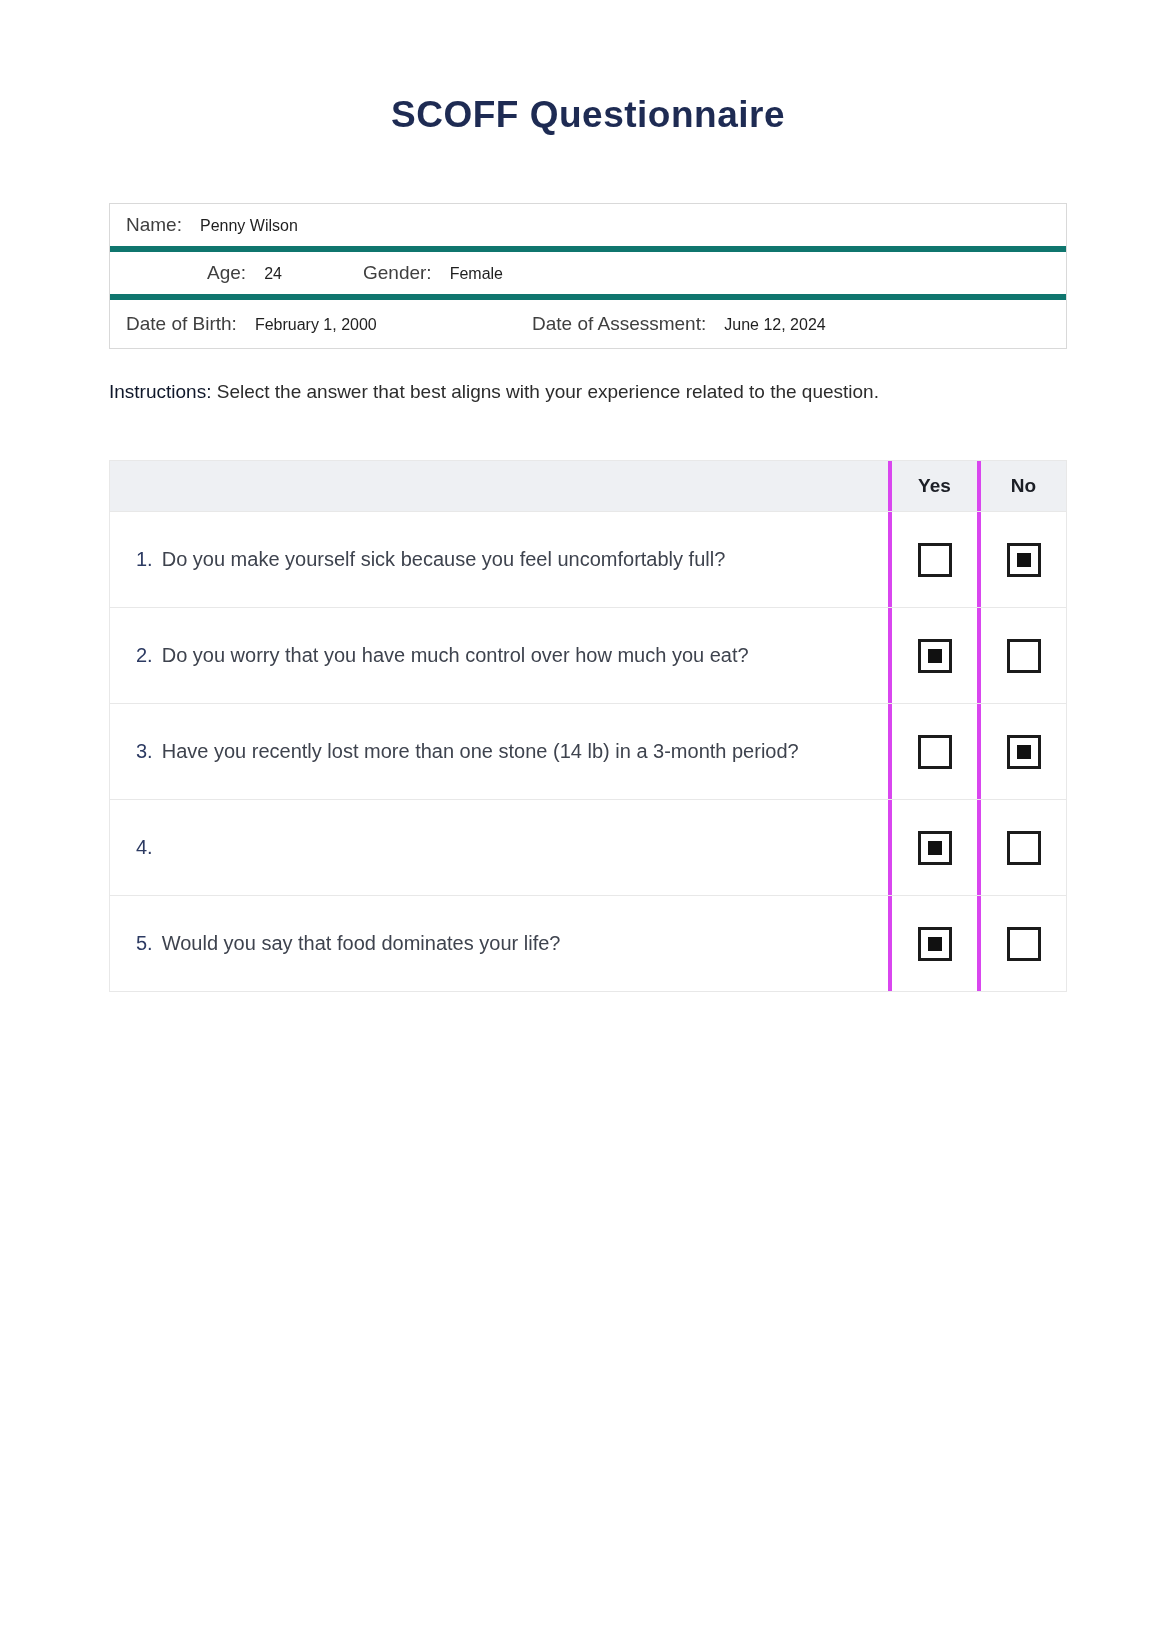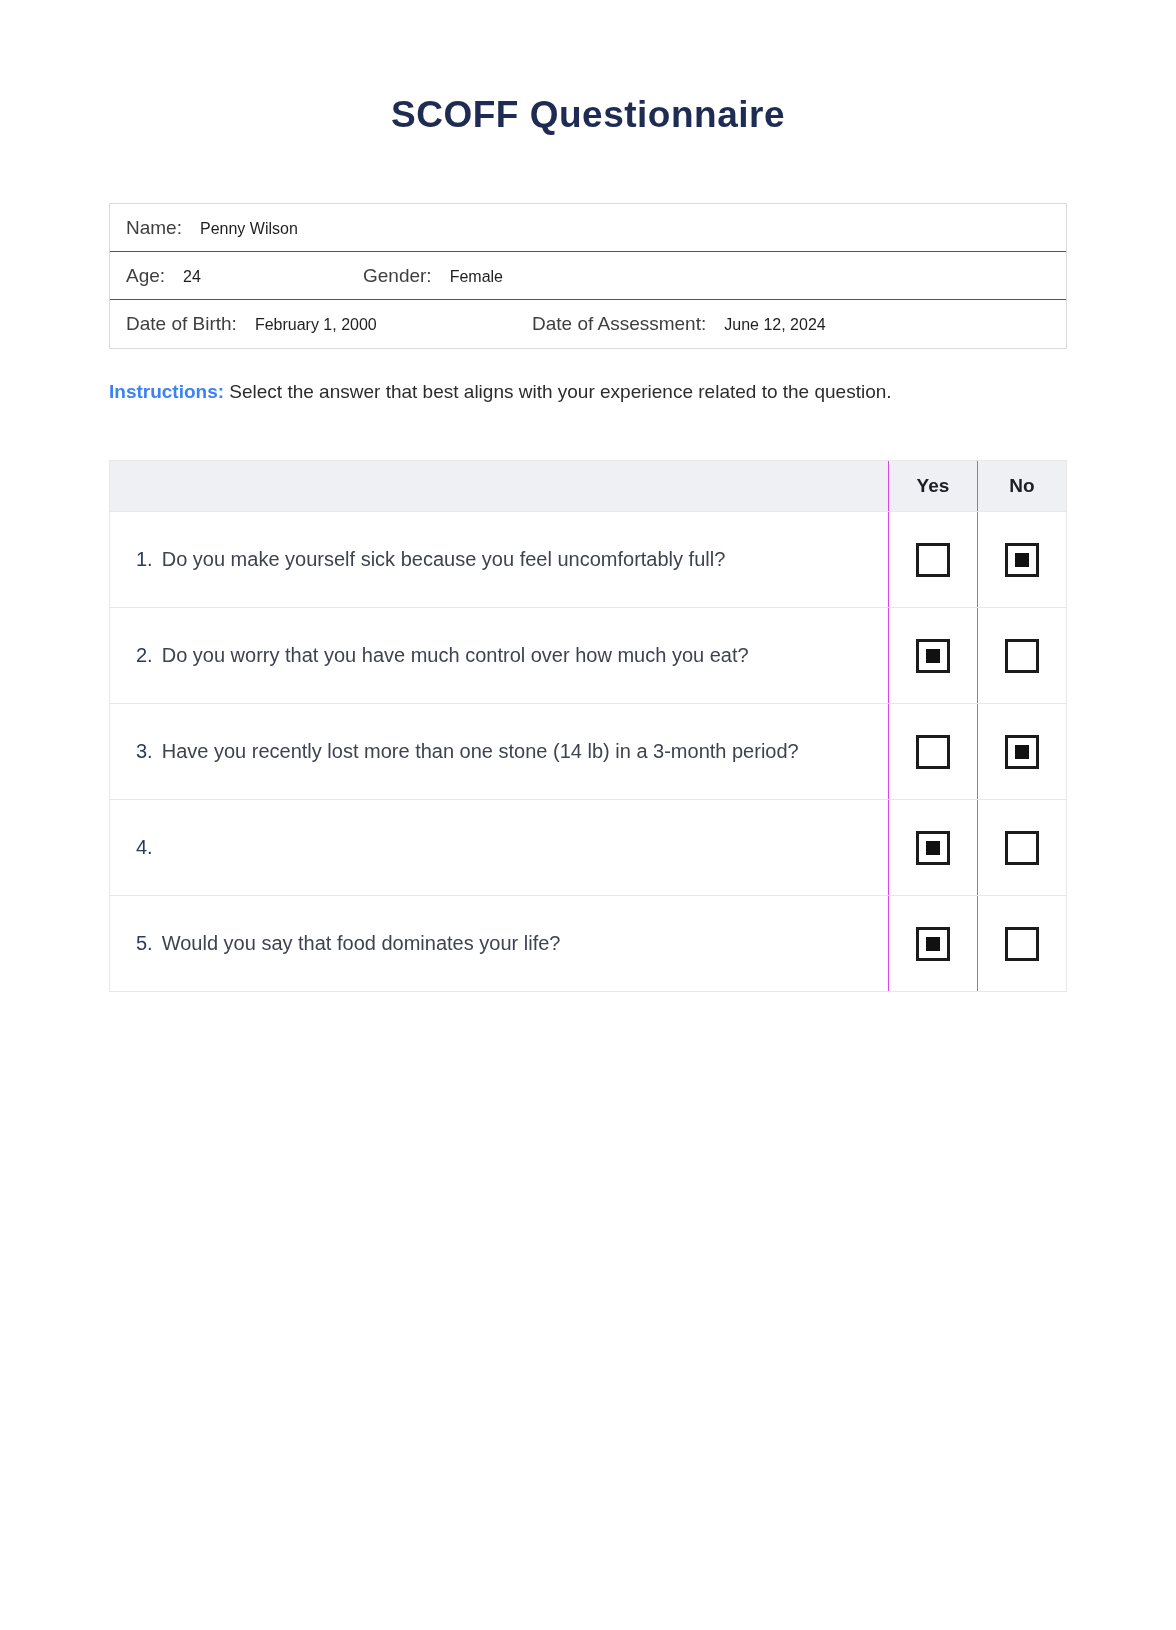--- a/index.html
+++ b/index.html
@@ -11,39 +11,39 @@
   .doc-title {
     margin-top:94px; text-align:center;
     font-size:37px; font-weight:bold; color:#1e2b53;
     line-height:42px; letter-spacing:0.5px;
   }
 
   
   .info-box { margin-top:67px; border:1px solid #d9d9d9; background:#fff; }
   .info-row {
     height:48px; display:flex; align-items:center;
-    padding-left:16px; border-bottom:1px solid #0f766e;
+    padding-left:16px; border-bottom:6px solid #0f766e;
   }
   .info-row:last-child { border-bottom:none;text-align:center; }
   .info-pair { display:flex; align-items:baseline; gap:18px; }
-  .info-pair.w1 { width:237px; }
+  .info-pair.w1 { width:237px;justify-content:center; }
   .info-pair.w2 { width:406px; }
   .info-label { font-size:19px; color:#3f3f3f; }
   .info-value { font-size:16px; color:#1f1f1f; }
 
   
   .instructions { margin-top:31px; font-size:19px; color:#2c2c2c; line-height:24px; }
-  .instructions .bold { font-weight:bold; color:#3b82f6; }
+  .instructions .bold { font-weight:normal; color:#0f172a; }
 
   
   .q-table { margin-top:56px; border:1px solid #e8e8e8; }
   .t-header { display:flex; background:#eef0f3; height:50px; }
   .t-row { display:flex; border-top:1px solid #e8e8e8; background:#fff; }
   .cell-q { width:778px; }
-  .cell-a { width:89px; display:flex; align-items:center; justify-content:center; border-left:1px solid #d946ef; }
+  .cell-a { width:89px; display:flex; align-items:center; justify-content:center; border-left:4px solid #d946ef; }
   .cell-a.last { width:89px; }
   .t-header .cell-a { font-size:19px; font-weight:bold; color:#1c1f26; }
 
   .question { padding:34px 20px 34px 26px; display:flex; gap:9px; font-size:20px; line-height:27px; }
   .q-num { color:#2c3a62; flex:0 0 auto; }
   .q-text { color:#3e434e; width:680px; }
 
   .checkbox {
     width:34px; height:34px; border:3px solid #1b1b1b; background:#fff;
     display:flex; align-items:center; justify-content:center; cursor:pointer;

